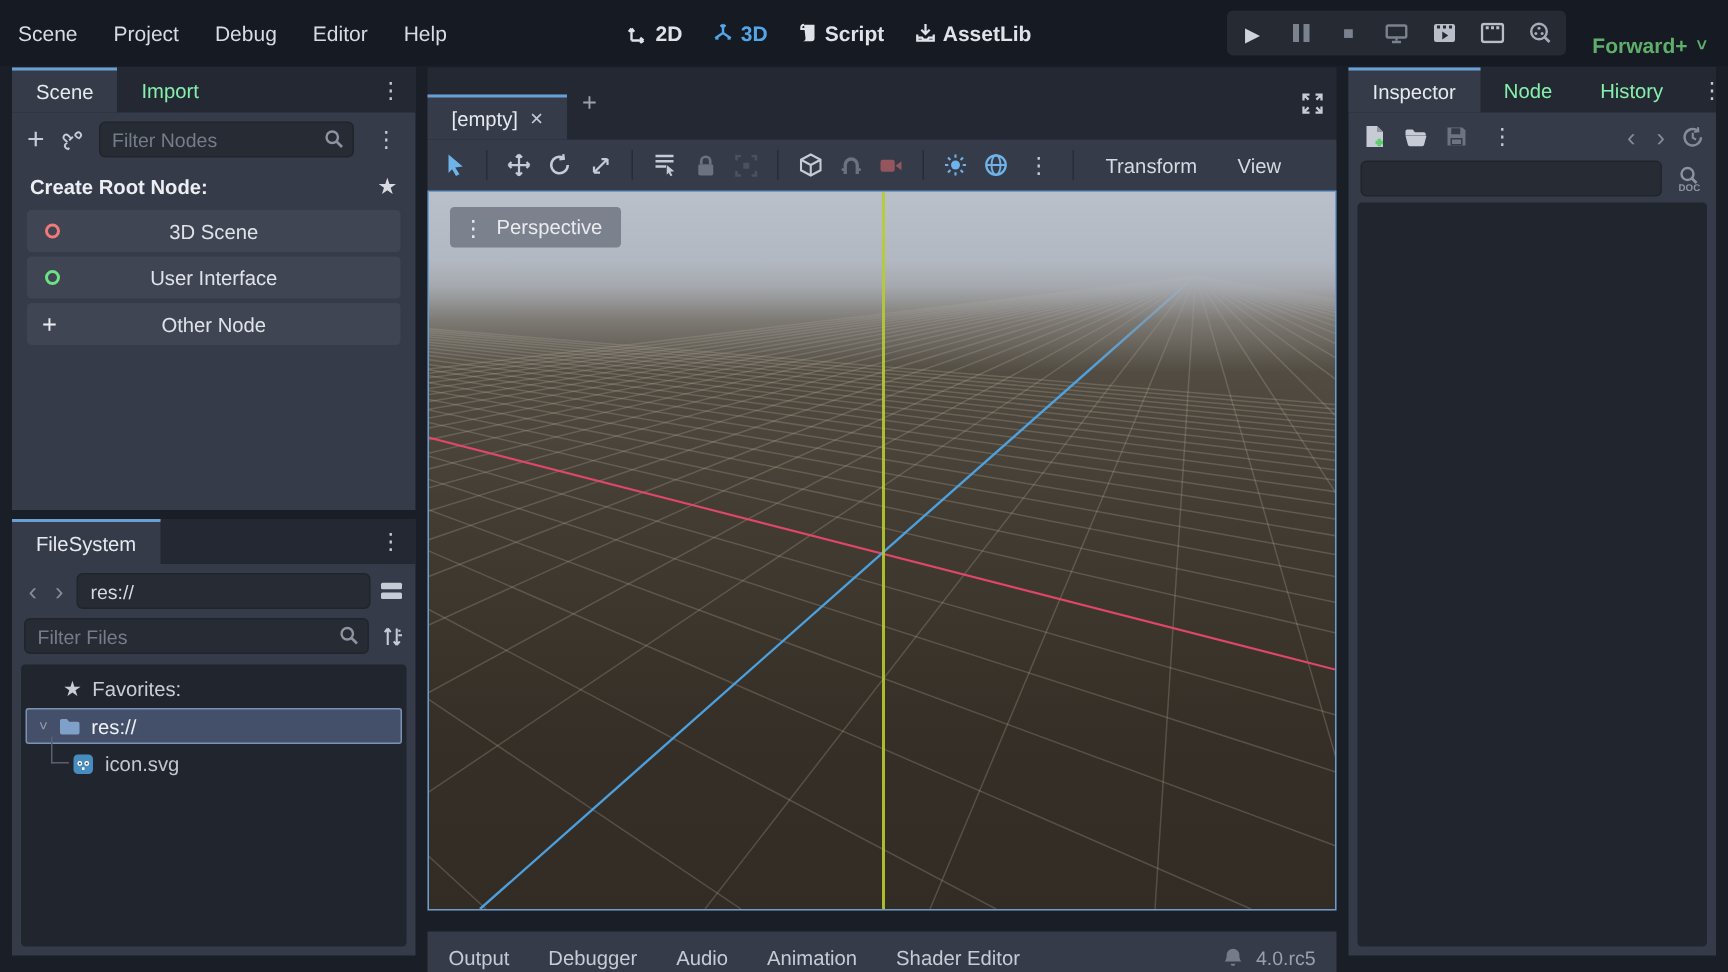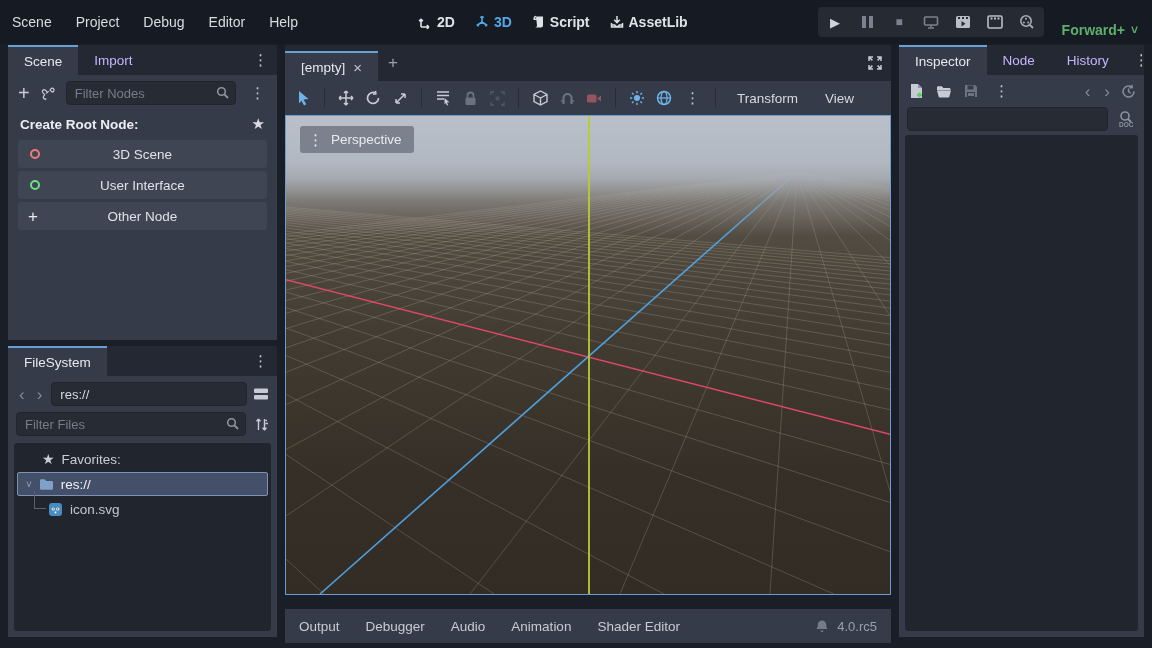--- a/index.html
+++ b/index.html
@@ -32,21 +32,21 @@
   .pause-bars { display:flex; gap:3px; }
   .pause-bars i { width:4px; height:12px; background:#7b828f; }
   .renderer { position:absolute; right:14px; top:0; height:60px; display:flex; align-items:center; gap:6px; color:#5fae6c; font-weight:bold; font-size:14px; }
   .renderer .chev { font-size:12px; color:#5fae6c; }
 
   
   .dock { position:absolute; }
   .tabstrip { height:30px; background:#232832; display:flex; align-items:flex-end; }
   .tab {
     height:30px; padding:0 16px; display:flex; align-items:center; gap:8px;
-    color:#c4b5fd; font-size:13.5px; background:transparent;
+    color:#86efac; font-size:13.5px; background:transparent;
   }
   .tab.active { background:#353b48; color:#e6e9ee; border-top:2px solid #6a9fd6; }
   .strip-dots { margin-left:auto; padding:0 9px; color:#c3c8d2; font-size:15px; align-self:center; }
   .row { display:flex; align-items:center; }
   .tool-ic { color:#c6cbd5; }
   .search-wrap { position:relative; flex:1; }
   .search-wrap input {
     width:100%; height:24px; background:#262b34; border:1px solid #20252d; border-radius:4px;
     color:#cfd3db; font-family:"Liberation Sans",sans-serif; font-size:13px; padding:0 26px 0 8px; outline:none;
   }
@@ -86,21 +86,21 @@
     margin:1px 3px; height:24px; background:#44506a; border:1px solid #7d91b4; border-radius:2px;
     color:#eef0f4; padding-left:8px; gap:7px;
   }
   .tree-row.file { padding-left:34px; color:#c2c7d1; position:relative; }
   .tree-branch { position:absolute; left:20px; top:-6px; width:12px; height:18px; border-left:1px solid #596070; border-bottom:1px solid #596070; }
   .expander { color:#9aa0ac; font-size:10px; }
   .star-ic { color:#c9cdd6; font-size:14px; }
 
   
   #center { left:285px; top:45px; width:606px; height:593px; position:absolute; }
-  .center-tabstrip { height:36px; background:#232832; display:flex; align-items:flex-end; }
+  .center-tabstrip { height:48px; background:#232832; display:flex; align-items:flex-end; }
   .vt-plus { color:#9aa0ac; font-size:17px; padding:0 10px; align-self:center; }
   .expand-ic { margin-left:auto; align-self:center; padding-right:8px; color:#c6cbd5; }
   .vp-toolbar { height:34px; background:#353b48; display:flex; align-items:center; padding:0 8px; gap:7px; }
   .sep { width:1px; height:20px; background:#272c36; margin:0 4px; }
   .tb { width:20px; height:20px; display:flex; align-items:center; justify-content:center; color:#c6cbd5; }
   .tb.blue { color:#6fb3e8; }
   .tb.dim { color:#6b7280; }
   .tb.dimmer { color:#4b515e; }
   .tb.cam { color:#94555f; }
   .tb-menu { color:#d5d9e0; font-size:13.5px; padding:0 10px;text-align:center; }

